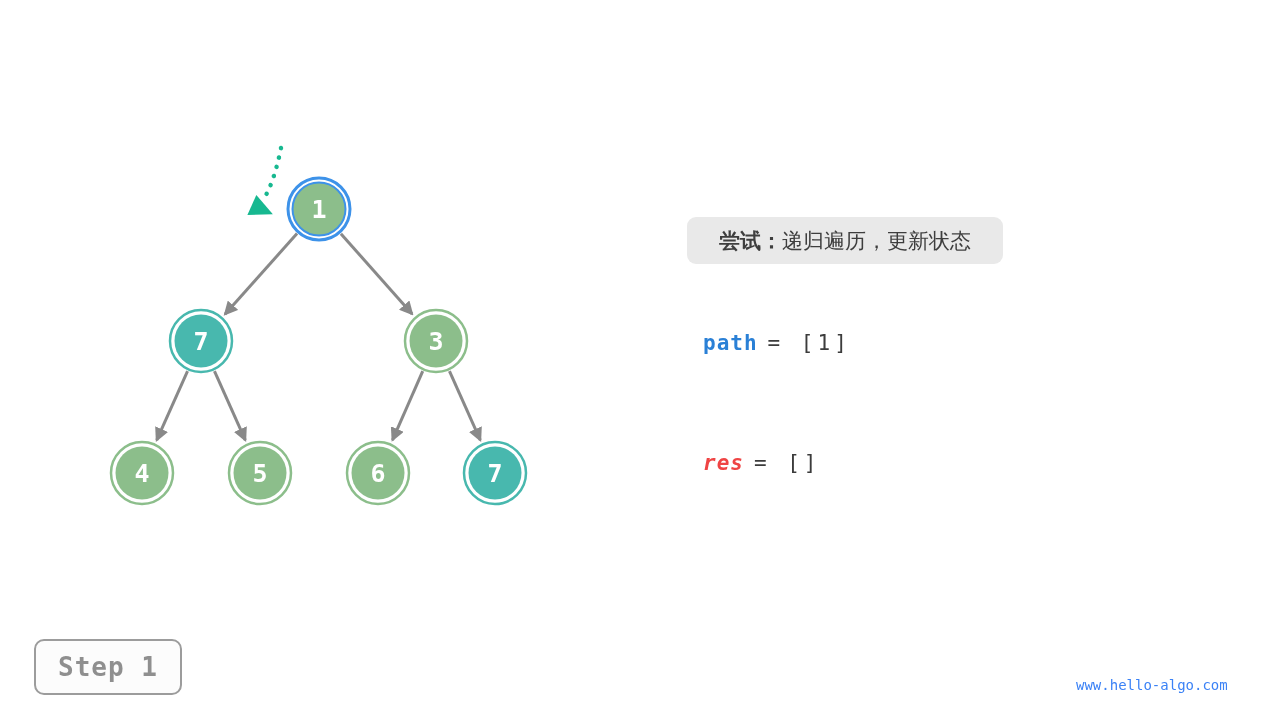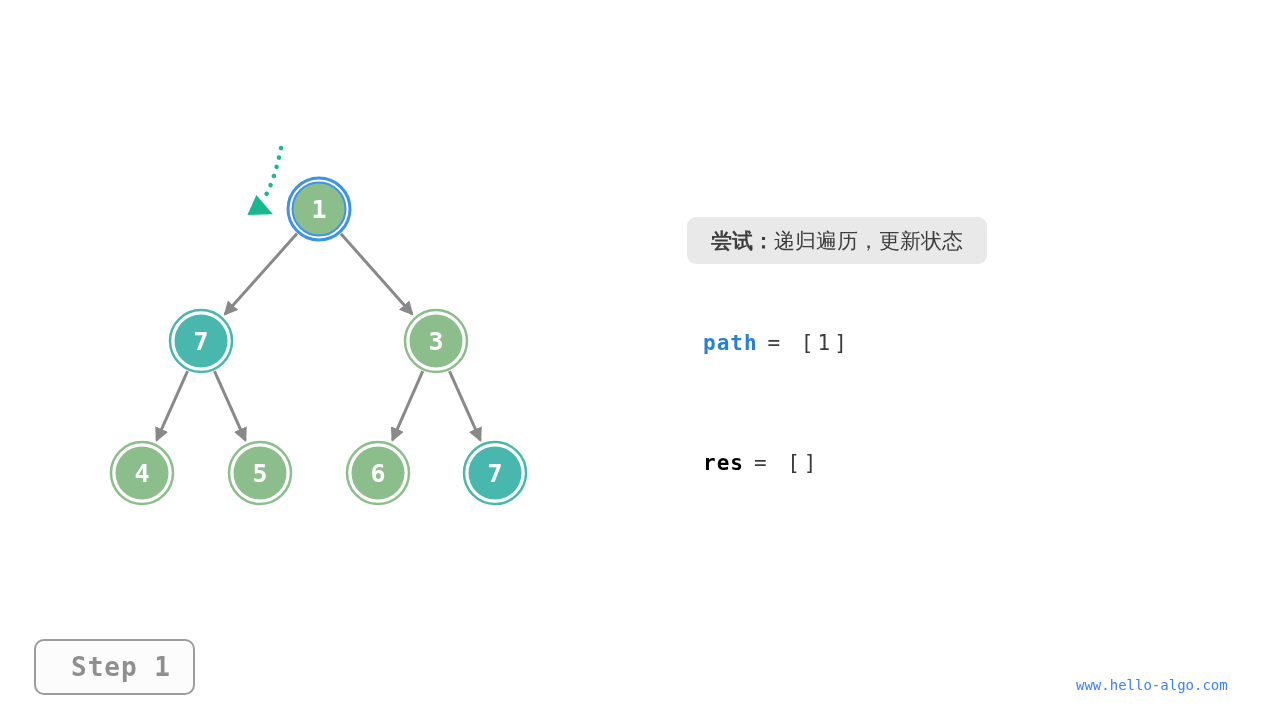--- a/index.html
+++ b/index.html
@@ -28,58 +28,57 @@
     white-space: nowrap;
   }
   .annot .prefix {
     font-weight: 700;
   }
   .try-badge {
     left: 687px;
     top: 217px;
     background: #e9e9e9;
     border-radius: 9px;
-    padding: 10px 24px;
+    padding: 10px 32px;
   }
   .backtrack-line {
     left: 703px;
     top: 279px;
   }
   .var-line {
     position: absolute;
     font-family: "DejaVu Sans Mono", monospace;
     font-size: 21px;
     line-height: 27px;
     white-space: nowrap;
     color: #3c3c3c;
   }
   .path-line { left: 703px; top: 330px; }
   .res-line  { left: 703px; top: 450px; }
   .var-name { font-weight: 700; letter-spacing: 1px; }
   .path-line .var-name { color: #2a80d6; }
-  .res-line  .var-name { color: #000000; }
+  .res-line  .var-name { color: #ef4444; font-style: italic; }
   .var-value { margin-left: 10px; letter-spacing: 4px; }
   .step-badge {
     position: absolute;
     left: 34px;
     top: 639px;
     width: 144px;
     height: 52px;
     background: #fcfcfc;
     border: 2px solid #9c9c9c;
     border-radius: 10px;
     display: flex;
     align-items: center;
     justify-content: center;
     font-family: "DejaVu Sans Mono", monospace;
     font-weight: 700;
     font-size: 26px;
     color: #8f8f8f;
     letter-spacing: 1px;
-    padding-left: 13px;
   }
   .watermark {
     position: absolute;
     left: 1076px;
     top: 677px;
     font-family: "DejaVu Sans Mono", monospace;
     font-size: 14px;
     color: #3b82f6;
   }
 </style>

